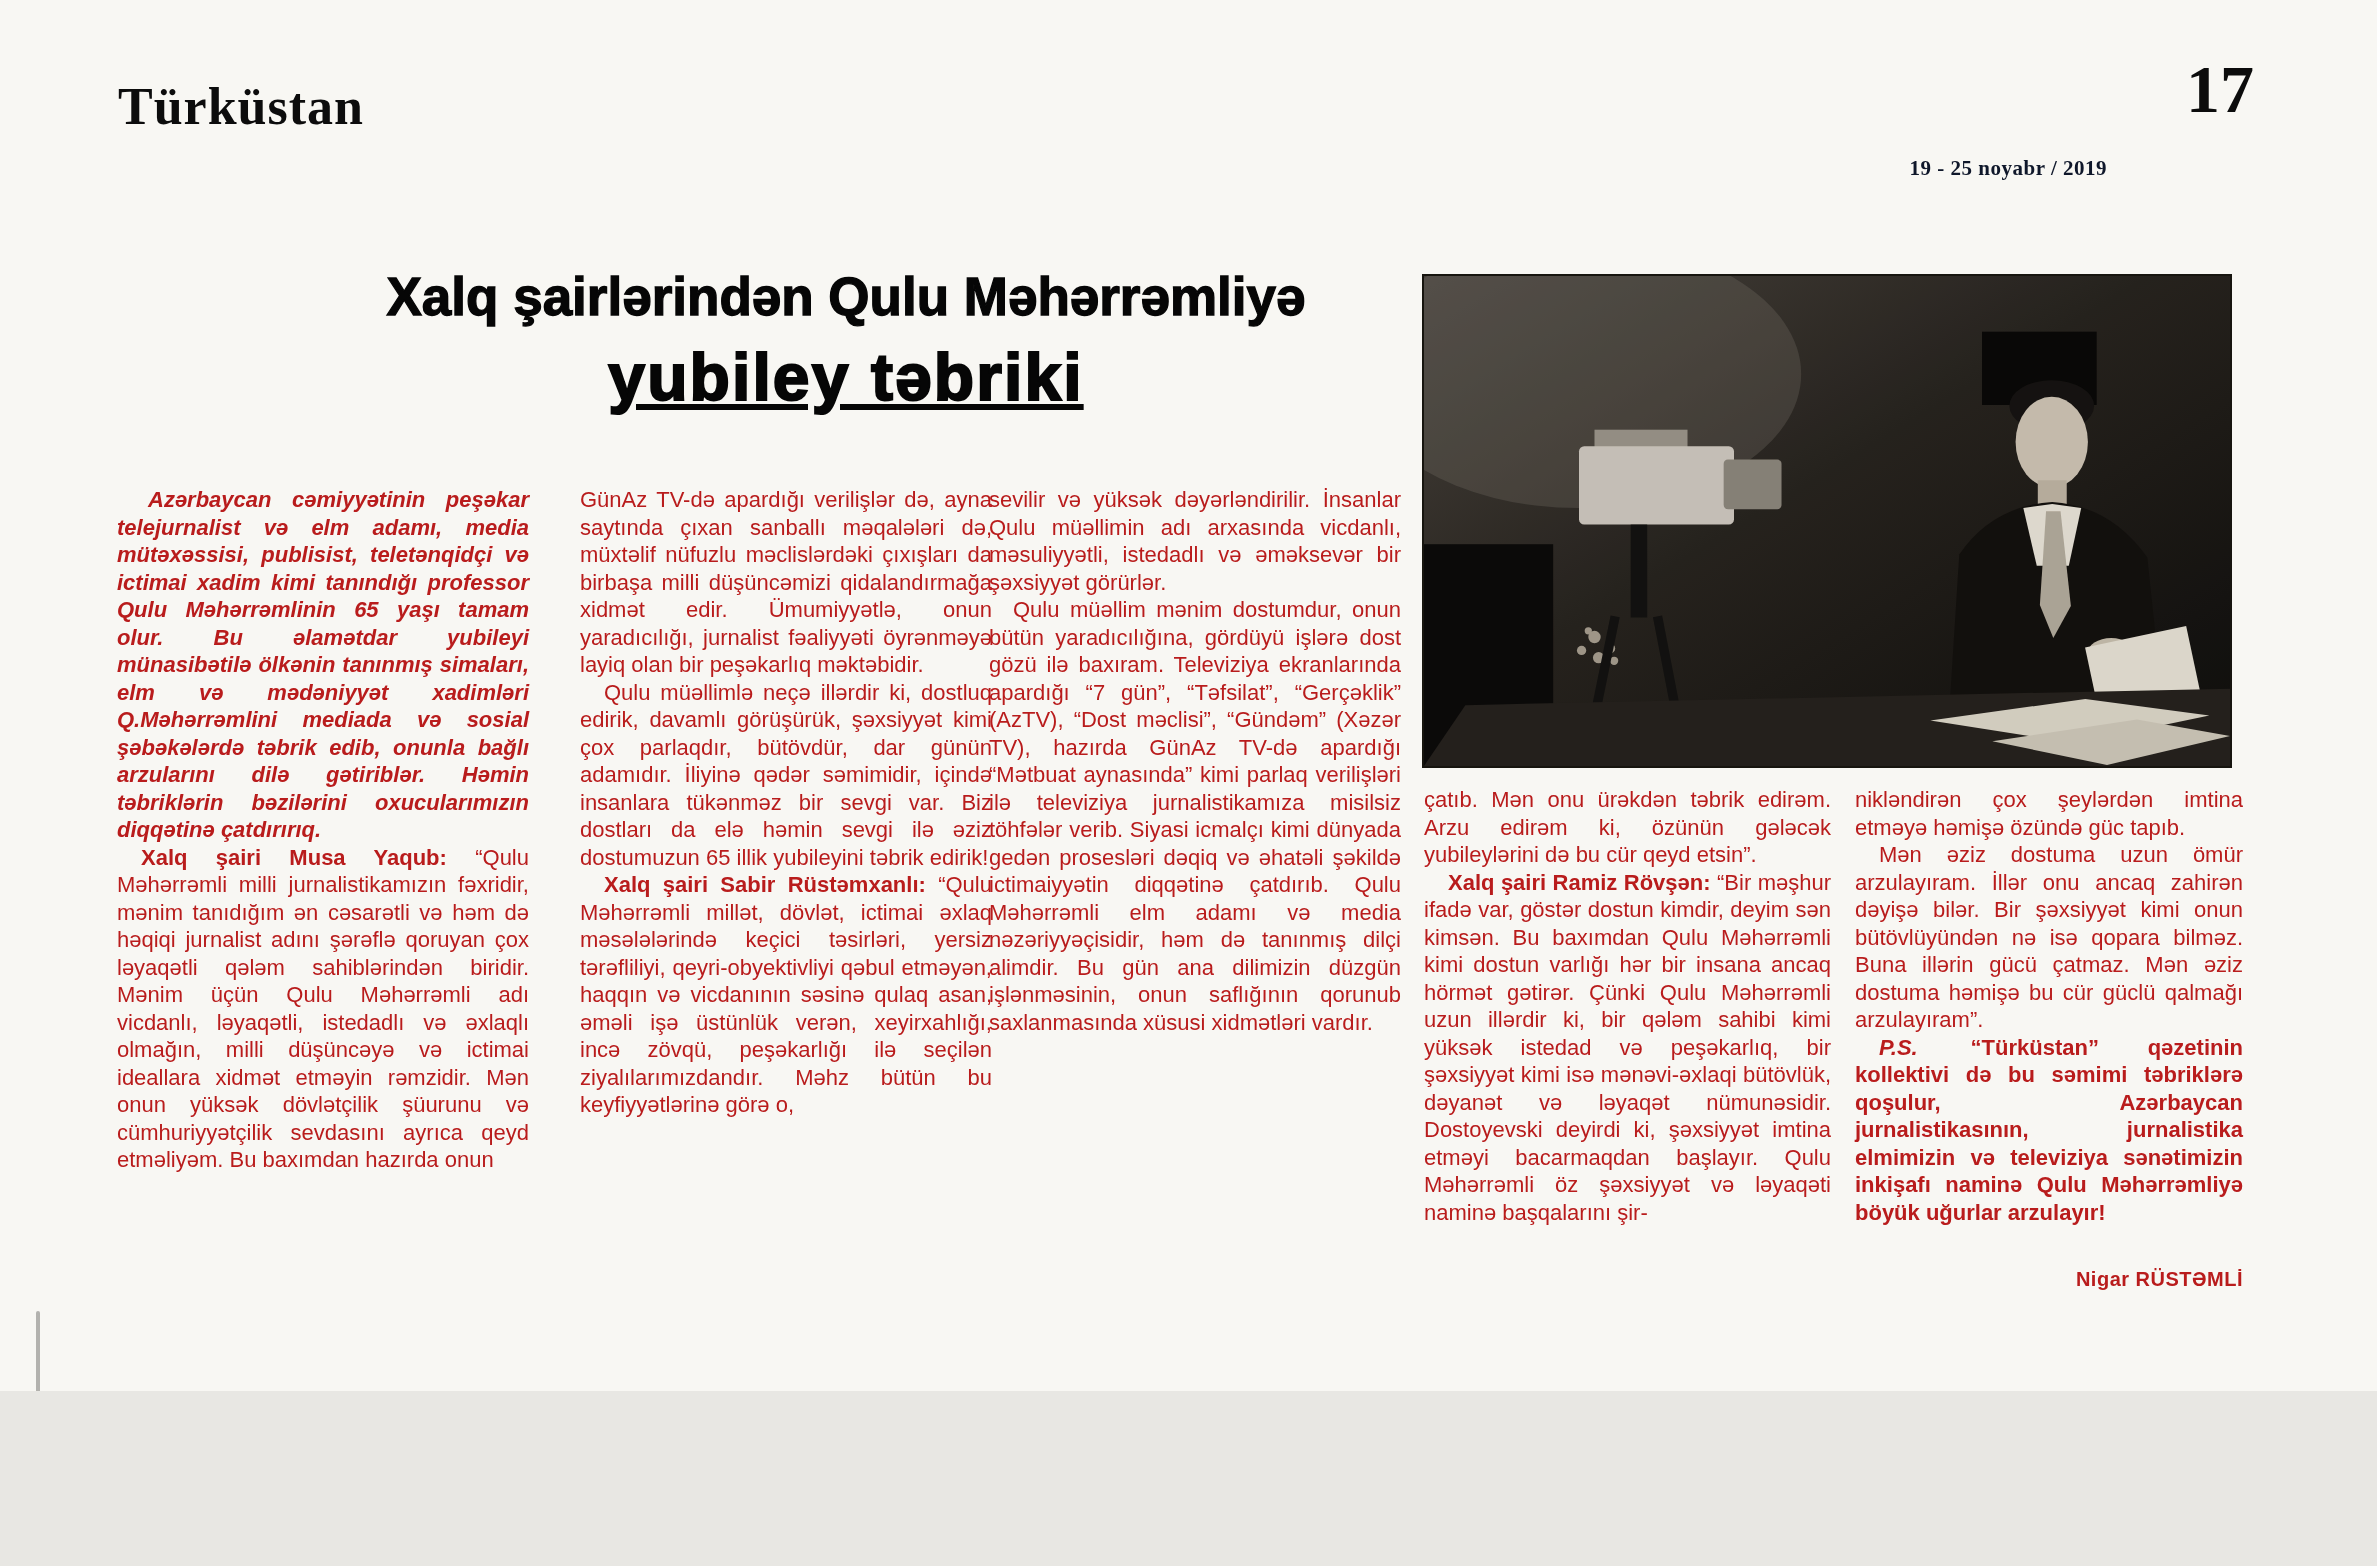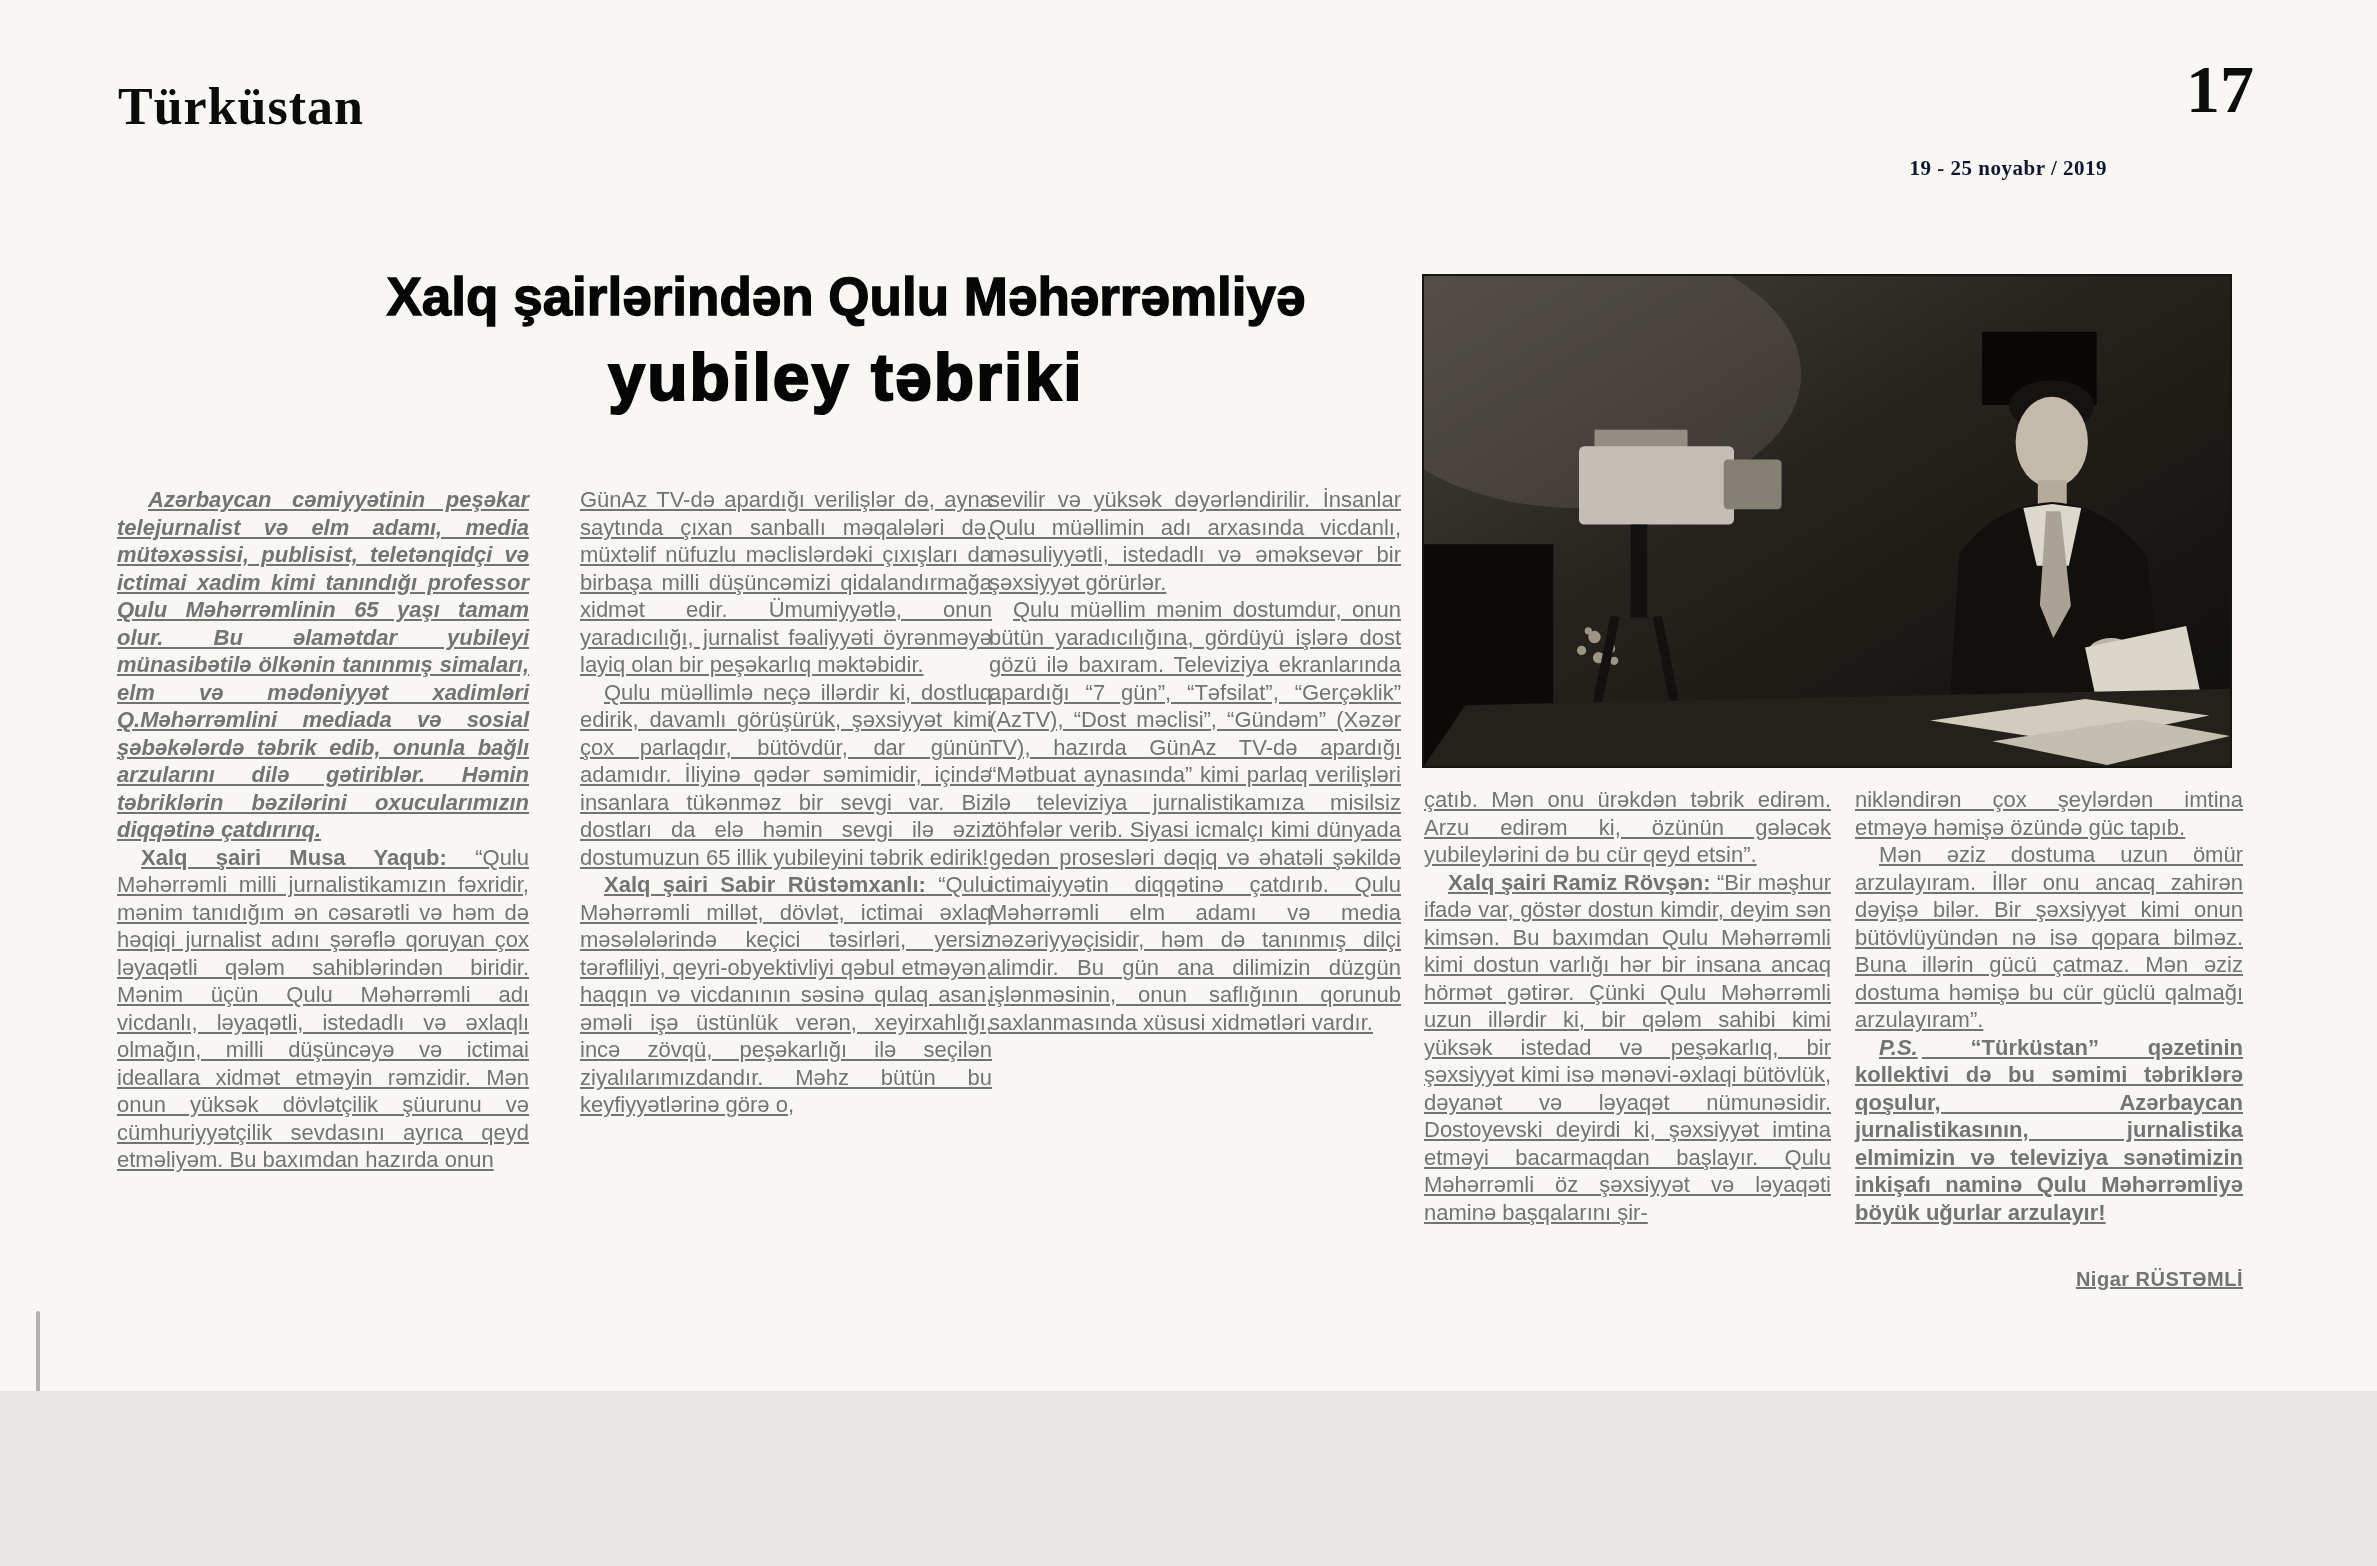--- a/index.html
+++ b/index.html
@@ -33,33 +33,33 @@
   .headline{
     position:absolute;left:239px;top:270px;width:1214px;
     text-align:center;color:#060606;line-height:1;
   }
   .headline .line1{
     display:block;font-size:53px;font-weight:bold;
     -webkit-text-stroke:1.3px #060606;letter-spacing:0px;
   }
   .headline .line2{
     display:block;margin-top:21px;font-size:66px;font-weight:bold;
-    -webkit-text-stroke:2.1px #060606;letter-spacing:2.1px;
+    -webkit-text-stroke:2.1px #060606;letter-spacing:2.1px;text-decoration:underline;
   }
   
   .photo{
     position:absolute;left:1422px;top:274px;width:810px;height:494px;
     border:2.1px solid #17150f;box-sizing:border-box;background:#1b1815;
   }
   .photo svg{display:block;width:100%;height:100%;}
   
   .col{
     position:absolute;
     font-size:22px;line-height:27.5px;
-    text-align:justify;color:#737373;text-decoration:underline;
+    text-align:justify;color:#b91c1c;
   }
   .col-1{left:117px;top:486px;width:412px;}
   .col-2{left:580px;top:486px;width:412px;}
   .col-3{left:989px;top:486px;width:412px;}
   .col-4{left:1424px;top:786px;width:407px;}
   .col-5{left:1855px;top:786px;width:388px;}
   .para{margin:0;text-indent:24px;}
   .para b{font-weight:bold;}
   .lead{font-weight:bold;font-style:italic;text-indent:31px;}
   .continue{text-indent:0;}

